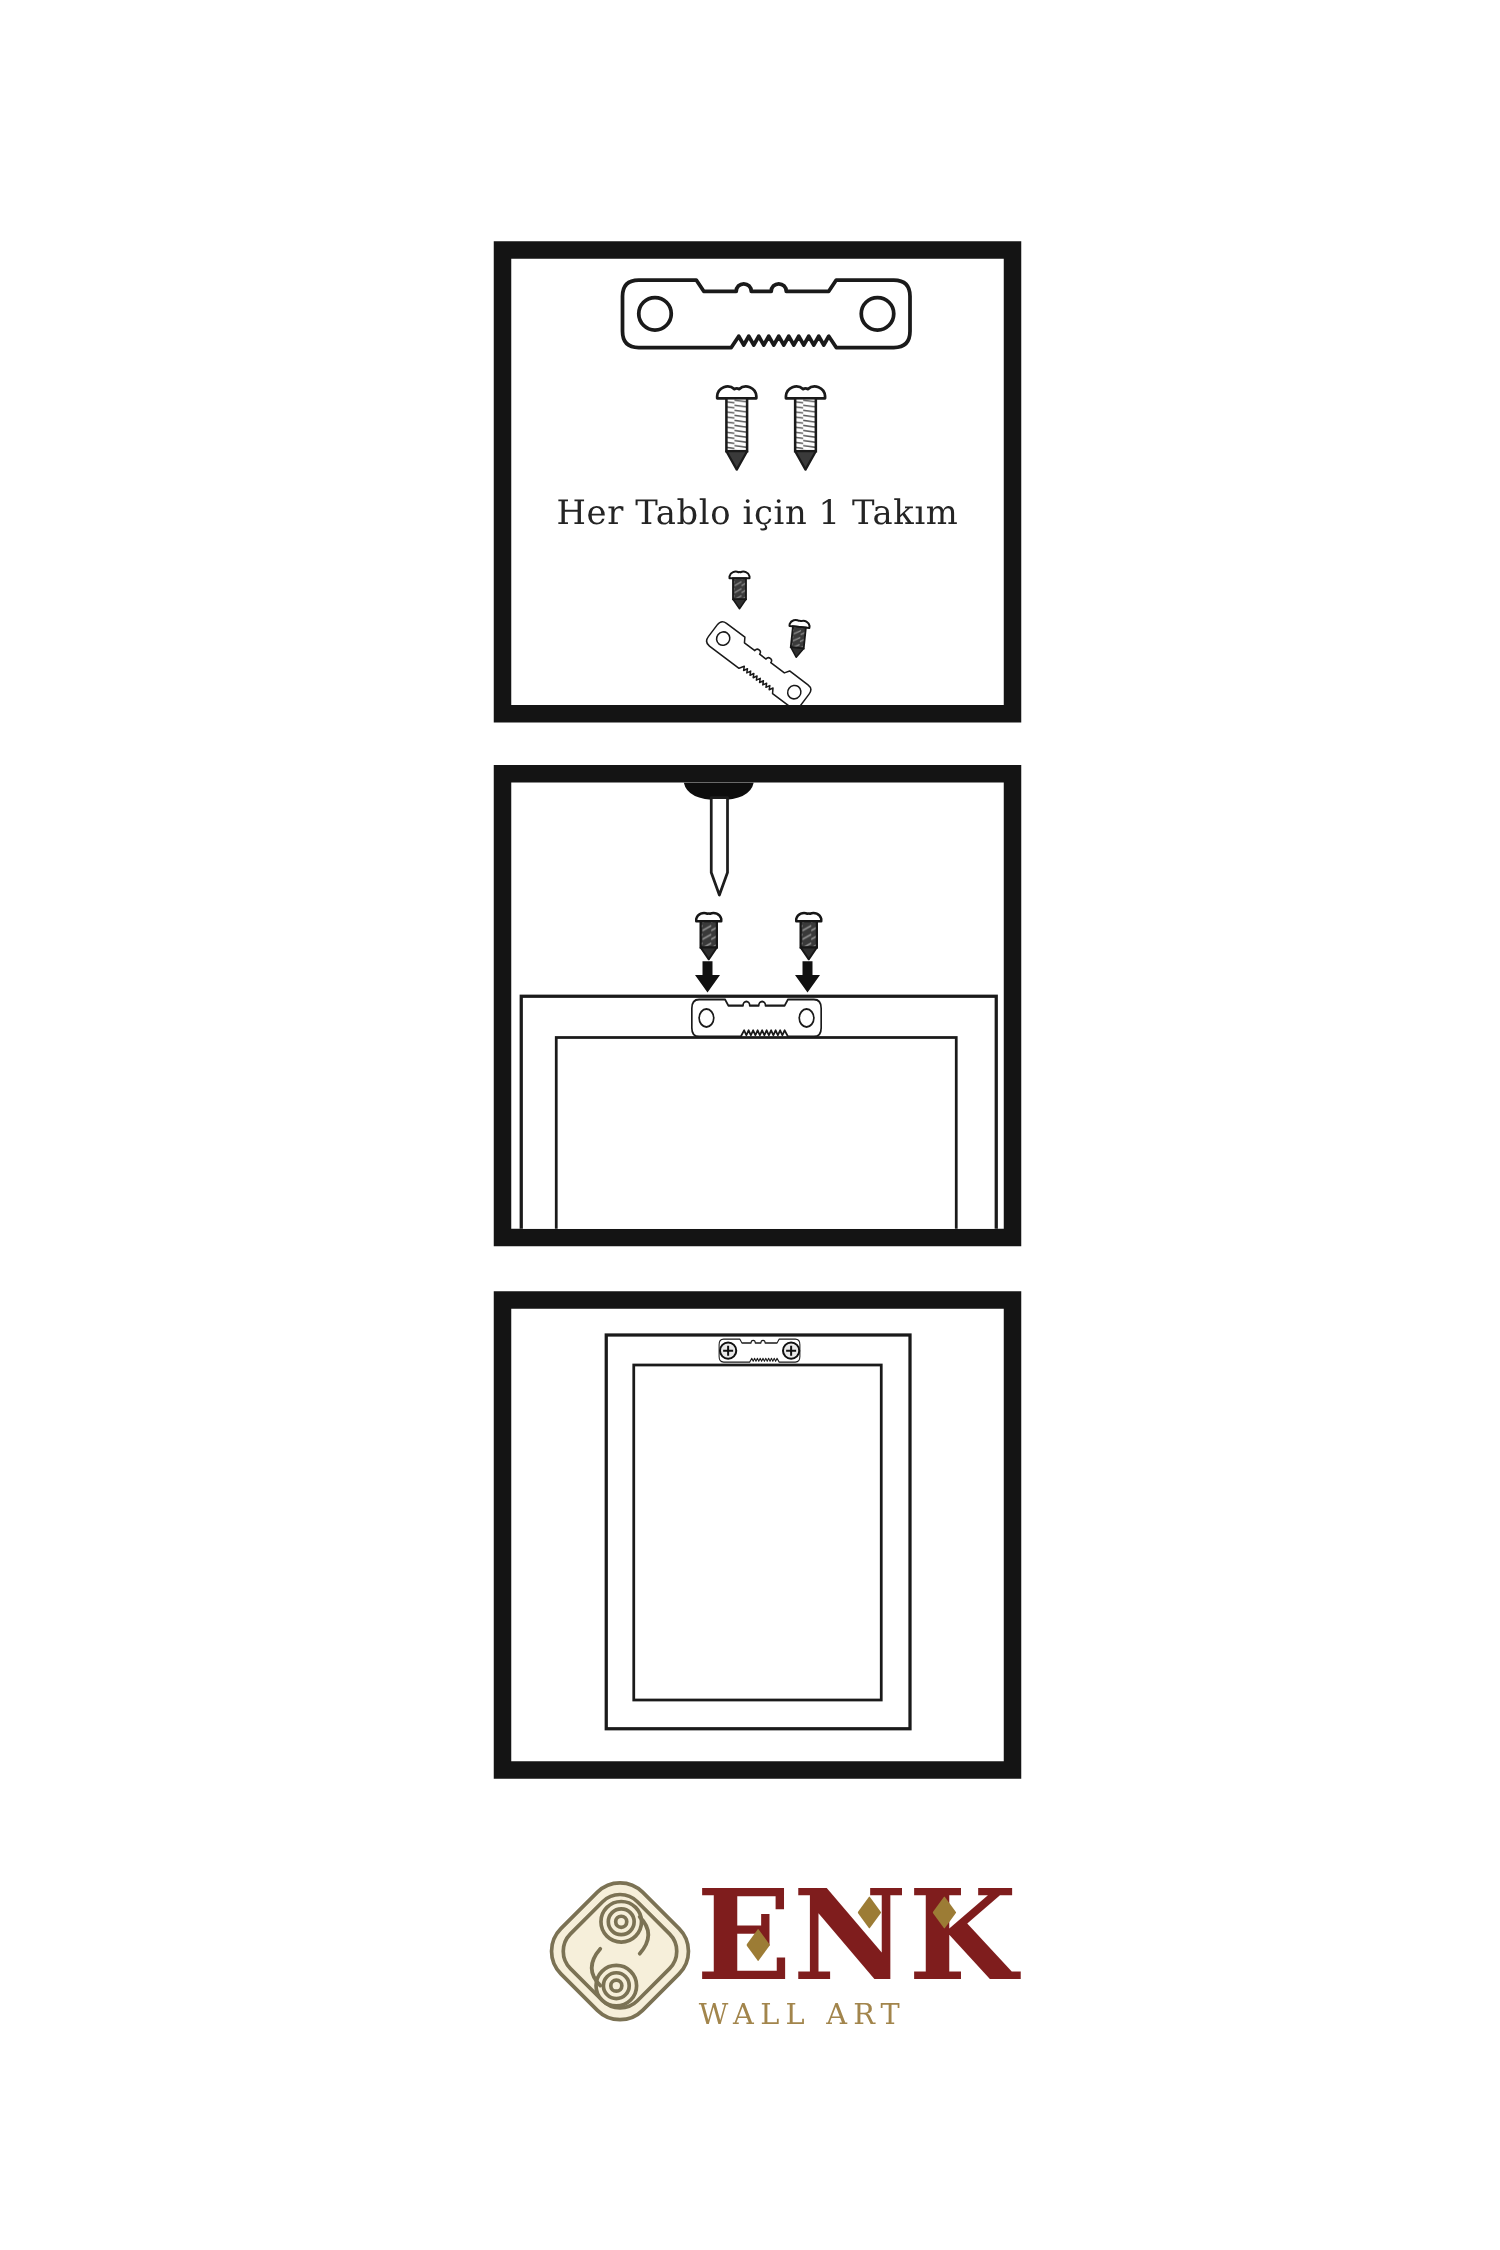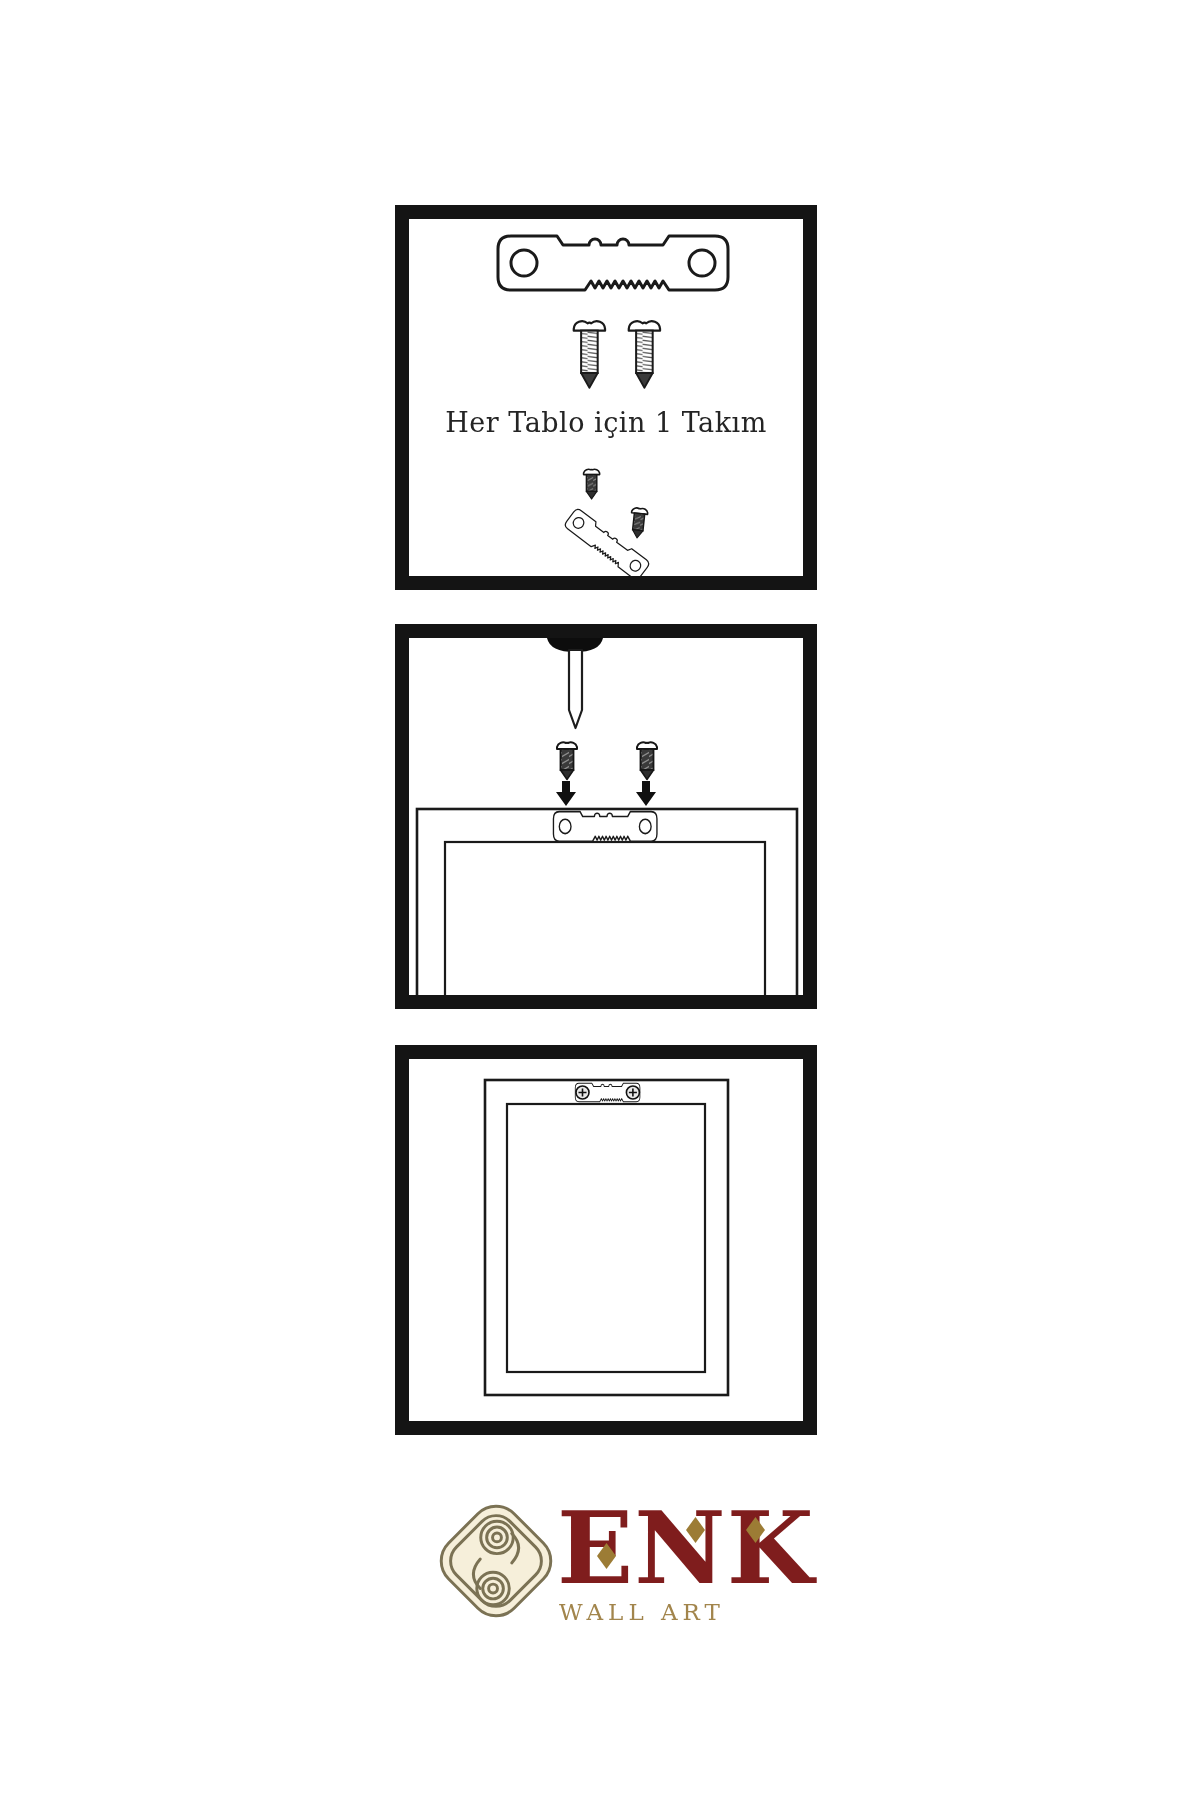--- a/index.html
+++ b/index.html
@@ -1,18 +1,18 @@
 <!DOCTYPE html>
 <html><head>
 <meta charset="utf-8">
 <style>
   html,body{margin:0;padding:0;background:#ffffff;}
   .canvas{position:relative;width:1200px;height:1800px;background:#ffffff;overflow:hidden;
           font-family:"DejaVu Serif", serif;}
-  .panel{position:absolute;left:395px;width:394px;border:14px solid #141414;background:#ffffff;margin-top:12px;}
+  .panel{position:absolute;left:395px;width:394px;border:14px solid #141414;background:#ffffff;}
   .panel-1{top:193px;height:357px;}
   .panel-2{top:612px;height:357px;}
   .panel-3{top:1033px;height:362px;}
   .panel svg{position:absolute;left:0;top:0;width:100%;height:100%;display:block;}
   .caption{position:absolute;left:0;top:188px;width:100%;text-align:center;
            font-size:27px;letter-spacing:0.5px;color:#242424;font-weight:400;}
   .defs-holder{position:absolute;width:0;height:0;overflow:hidden;}
   .knot{position:absolute;left:437px;top:1500px;width:118px;height:122px;}
   .brand-name{position:absolute;left:557px;top:1498px;font-size:100px;line-height:100px;
               font-weight:700;color:#7f1d1d;letter-spacing:1px;}

